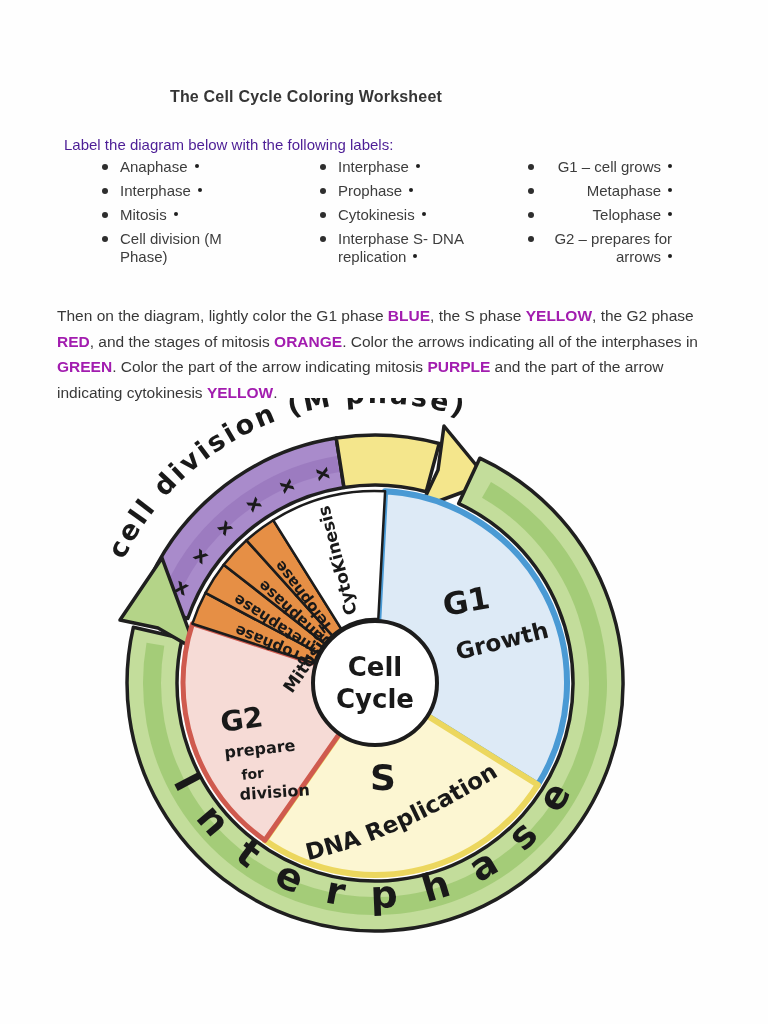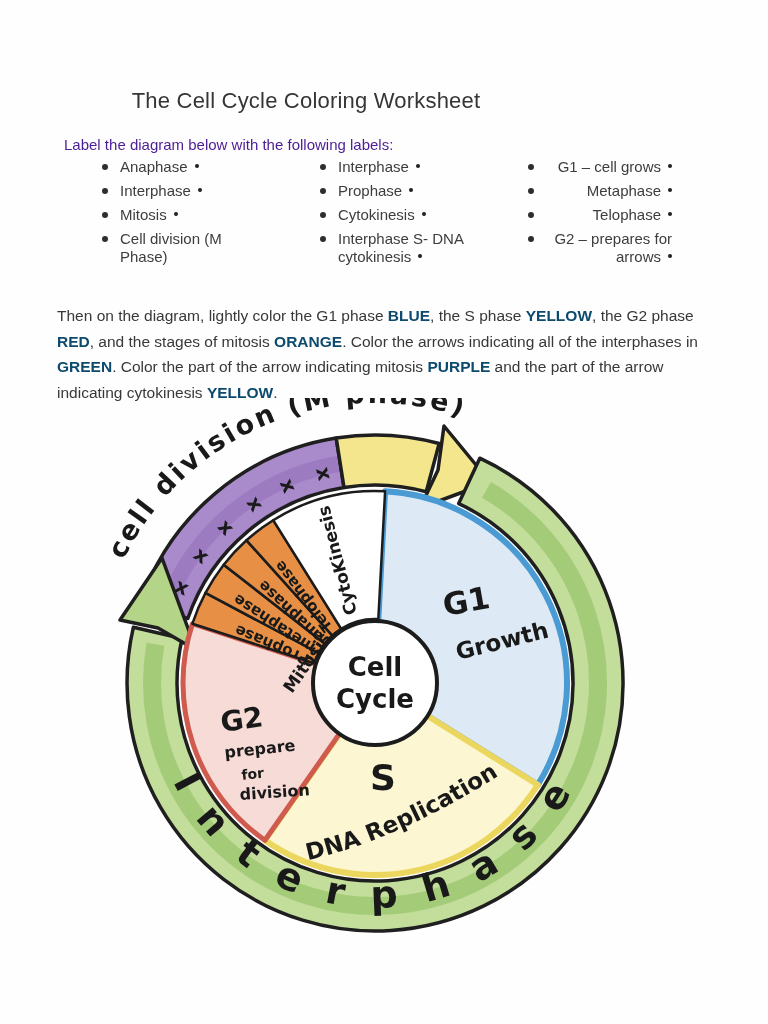--- a/index.html
+++ b/index.html
@@ -1,27 +1,27 @@
 <!DOCTYPE html>
 <html><head>
 <meta charset="utf-8">
 <style>
   html,body{margin:0;padding:0;}
   body{width:768px;height:1024px;background:#f6f6f4;font-family:"Liberation Sans",sans-serif;}
   #page{position:relative;width:768px;height:1024px;background:#fefefe;overflow:hidden;color:#3a3a3a;}
-  .title{position:absolute;top:88px;left:0;width:612px;text-align:center;font-size:22px;color:#353535;letter-spacing:.2px;}
+  .title{position:absolute;top:88px;left:0;width:612px;text-align:center;font-size:16px;color:#353535;letter-spacing:.2px;font-weight:bold;}
   .labels-heading{position:absolute;top:136px;left:64px;font-size:15px;color:#4c1d95;}
   .col{position:absolute;top:158px;width:190px;}
   .col ul{margin:0;padding:0 0 0 28px;list-style:none;}
   .col li{position:relative;font-size:15px;line-height:18px;color:#3d3d3d;margin-bottom:6px;max-width:126px;}
   .col li::before{content:"";position:absolute;left:-18px;top:6px;width:6px;height:6px;border-radius:50%;background:#2e2e2e;}
   .pen-dot{display:inline-block;width:4px;height:4px;border-radius:50%;background:#1f1f1f;margin-left:7px;vertical-align:4px;}
   #col1{left:92px;} #col2{left:310px;} #col3{left:518px;text-align:right;}
   .para{position:absolute;top:303px;left:57px;width:658px;font-size:15.5px;line-height:25.5px;color:#383838;}
-  .para .b{font-weight:bold;color:#0c4a6e;}
+  .para .b{font-weight:bold;color:#a21caf;}
   .hand{font-family:"DejaVu Sans",sans-serif;font-weight:bold;fill:#191919;}
   svg{position:absolute;}
 </style>
 </head>
 <body>
 <div id="page">
 
   <div class="title">The Cell Cycle Coloring Worksheet</div>
 
   <div class="labels-heading">Label the diagram below with the following labels:</div>
@@ -32,21 +32,21 @@
       <li><span>Interphase</span><span class="pen-dot"></span></li>
       <li><span>Mitosis</span><span class="pen-dot"></span></li>
       <li><span>Cell division (M Phase)</span></li>
     </ul>
   </div>
   <div class="col" id="col2">
     <ul>
       <li><span>Interphase</span><span class="pen-dot"></span></li>
       <li><span>Prophase</span><span class="pen-dot"></span></li>
       <li><span>Cytokinesis</span><span class="pen-dot"></span></li>
-      <li><span>Interphase S- DNA cytokinesis</span><span class="pen-dot"></span></li>
+      <li><span>Interphase S- DNA replication</span><span class="pen-dot"></span></li>
     </ul>
   </div>
   <div class="col" id="col3">
     <ul>
       <li><span>G1 – cell grows</span><span class="pen-dot"></span></li>
       <li><span>Metaphase</span><span class="pen-dot"></span></li>
       <li><span>Telophase</span><span class="pen-dot"></span></li>
       <li><span>G2 – prepares for arrows</span><span class="pen-dot"></span></li>
     </ul>
   </div>

